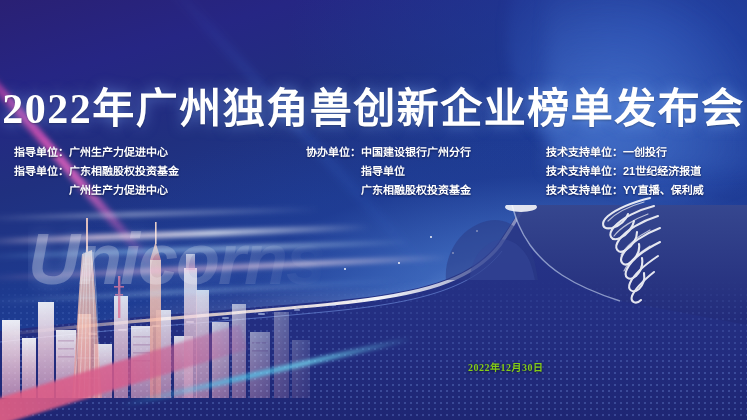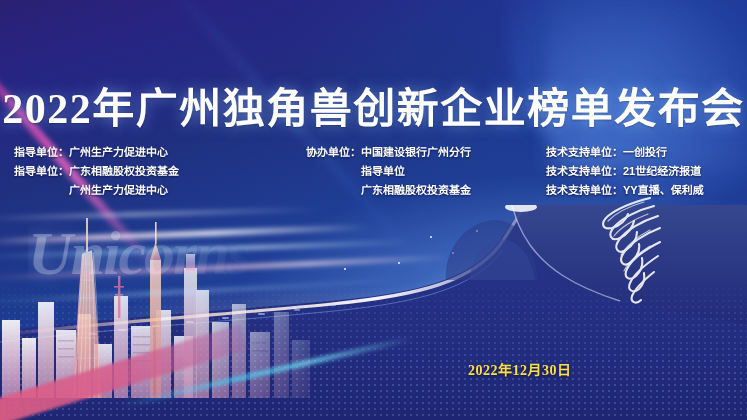--- a/index.html
+++ b/index.html
@@ -89,22 +89,22 @@
 
   
   .leftcity{
     position:absolute;left:0;bottom:22px;width:330px;height:200px;
   }
   .leftcity svg{display:block;}
 
   
   .watermark{
     position:absolute;left:28px;top:218px;
-    font-family:Liberation Serif, serif;
-    font-size:62px;font-weight:bold;font-style:italic;
+    font-family:Liberation Sans, sans-serif;
+    font-size:72px;font-weight:bold;font-style:italic;
     letter-spacing:-2px;
     color:rgba(255,255,255,.30);
     text-shadow:0 0 18px rgba(180,210,255,.35);
     white-space:nowrap;
     pointer-events:none;
     -webkit-mask-image:linear-gradient(95deg, rgba(0,0,0,.95) 0%, rgba(0,0,0,.75) 45%, rgba(0,0,0,.35) 78%, rgba(0,0,0,0) 100%);
             mask-image:linear-gradient(95deg, rgba(0,0,0,.95) 0%, rgba(0,0,0,.75) 45%, rgba(0,0,0,.35) 78%, rgba(0,0,0,0) 100%);
   }
 
   
@@ -163,22 +163,22 @@
   .col-3{width:auto;}
   .srow{display:flex;}
   .slabel{display:inline-block;}
   .svalue{display:inline-block;}
   .indent .slabel{visibility:hidden;}
 
   
   .date{
     position:absolute;left:468px;top:359px;
     font-family:"Liberation Serif","DejaVu Serif",serif;
-    font-size:14px;font-weight:bold;
-    color:#fde047;
+    font-size:10px;font-weight:bold;
+    color:#84cc16;
     letter-spacing:.5px;
     text-shadow:0 1px 3px rgba(0,0,0,.6);
     white-space:nowrap;
   }
 
   
   .star{position:absolute;width:1.6px;height:1.6px;border-radius:50%;background:rgba(255,255,255,.85);}
 </style>
 </head>
 <body>

